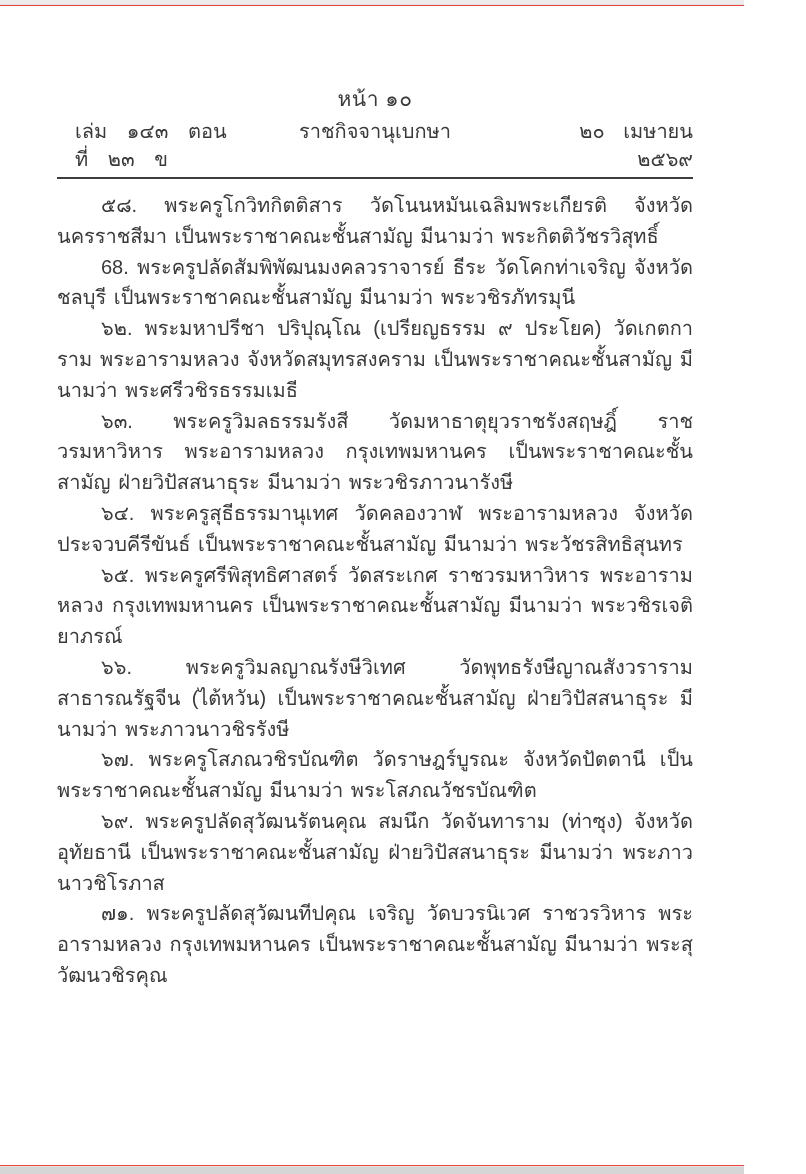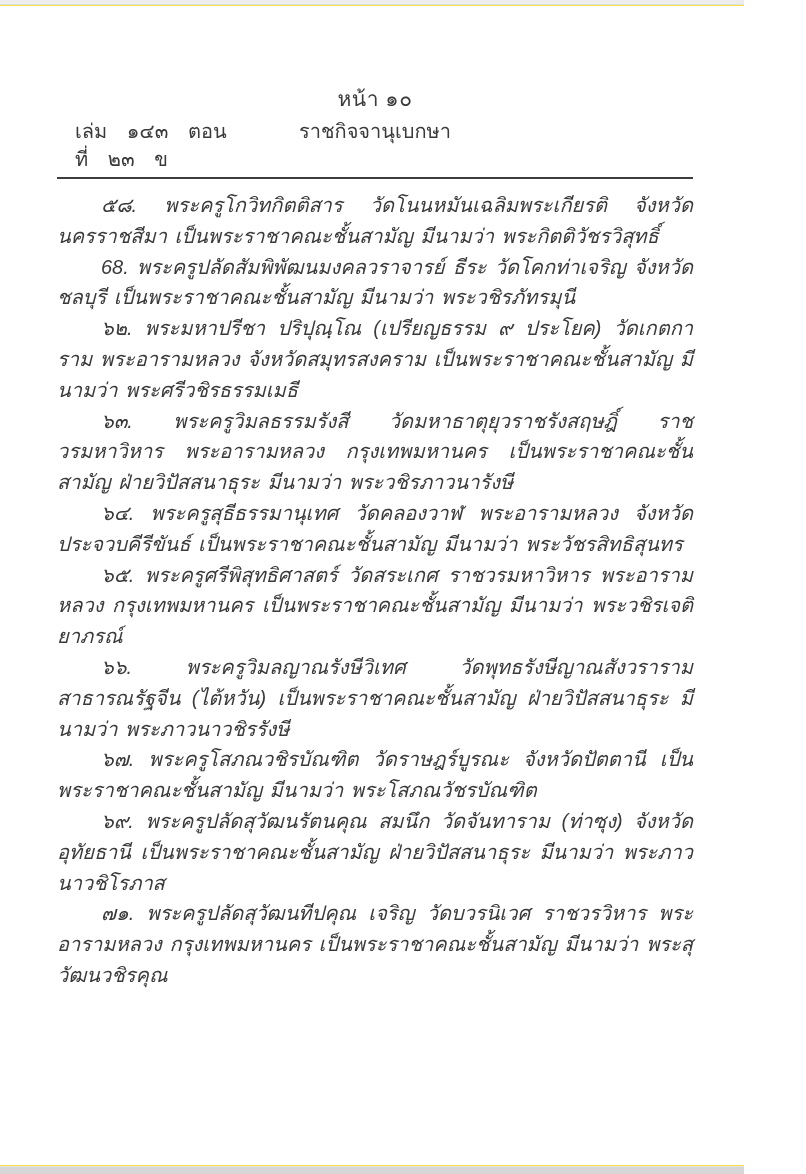--- a/index.html
+++ b/index.html
@@ -6,21 +6,21 @@
   html, body { width: 806px; height: 1174px; }
   body {
     font-family: "Liberation Sans", sans-serif;
     background: #ffffff;
     position: relative;
     overflow: hidden;
   }
   .viewer {
     width: 744px; height: 1174px;
     position: relative;
-    background: #fde047;
+    background: #ef4444;
   }
   .edge-top {
     position: absolute; top: 0; left: 0; right: 0;
     height: 5px;
     background: #ededed;
     border-bottom: 1px solid #e0e0e0;
   }
   .edge-bottom {
     position: absolute; bottom: 0; left: 0; right: 0;
     height: 8px;
@@ -65,21 +65,20 @@
     margin-top: 11px;
     font-size: 20px;
     line-height: 30.8px;
     text-align: justify;
     color: #3a3a3a;
   }
   .doc-body p {
     text-indent: 44px;
     margin: 0;
     word-spacing: 2px;
-    font-style: italic;
   }
 </style>
 </head>
 <body>
 
 <div class="viewer">
   <div class="edge-top"></div>
 
   <div class="page">
 
@@ -87,20 +86,25 @@
 
     <div class="masthead-row">
       <div class="masthead-left">
         <span>เล่ม</span>
         <span>๑๔๓</span>
         <span>ตอนที่</span>
         <span>๒๓</span>
         <span>ข</span>
       </div>
       <div class="masthead-center">ราชกิจจานุเบกษา</div>
+      <div class="masthead-right">
+        <span>๒๐</span>
+        <span>เมษายน</span>
+        <span>๒๕๖๙</span>
+      </div>
     </div>
 
     <div class="header-rule"></div>
 
     <div class="doc-body">
       <p>๕๘. พระครูโกวิทกิตติสาร วัดโนนหมันเฉลิมพระเกียรติ จังหวัดนครราชสีมา เป็นพระราชาคณะชั้นสามัญ มีนามว่า พระกิตติวัชรวิสุทธิ์</p>
       <p>68. พระครูปลัดสัมพิพัฒนมงคลวราจารย์ ธีระ วัดโคกท่าเจริญ จังหวัดชลบุรี เป็นพระราชาคณะชั้นสามัญ มีนามว่า พระวชิรภัทรมุนี</p>
       <p>๖๒. พระมหาปรีชา ปริปุณฺโณ (เปรียญธรรม ๙ ประโยค) วัดเกตการาม พระอารามหลวง จังหวัดสมุทรสงคราม เป็นพระราชาคณะชั้นสามัญ มีนามว่า พระศรีวชิรธรรมเมธี</p>
       <p>๖๓. พระครูวิมลธรรมรังสี วัดมหาธาตุยุวราชรังสฤษฎิ์ ราชวรมหาวิหาร พระอารามหลวง กรุงเทพมหานคร เป็นพระราชาคณะชั้นสามัญ ฝ่ายวิปัสสนาธุระ มีนามว่า พระวชิรภาวนารังษี</p>
       <p>๖๔. พระครูสุธีธรรมานุเทศ วัดคลองวาฬ พระอารามหลวง จังหวัดประจวบคีรีขันธ์ เป็นพระราชาคณะชั้นสามัญ มีนามว่า พระวัชรสิทธิสุนทร</p>

